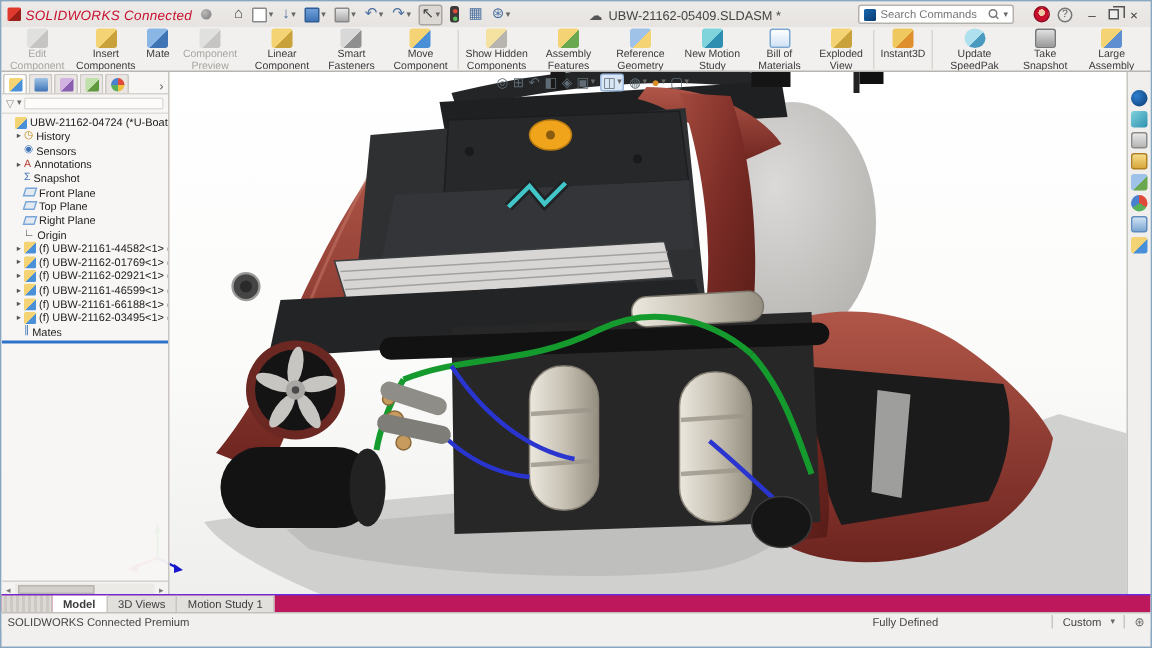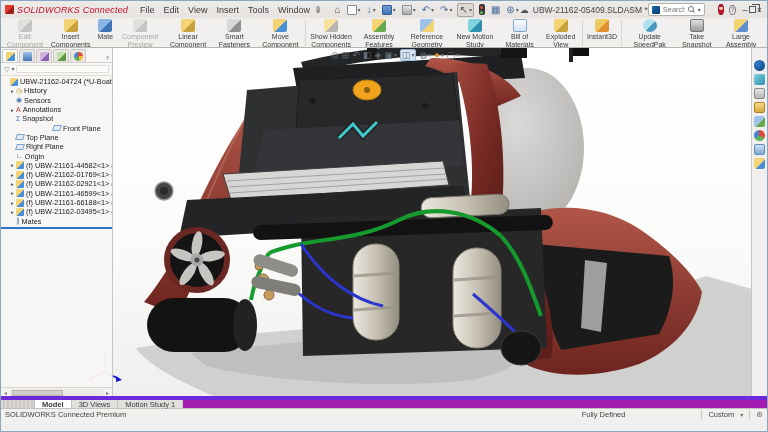--- a/index.html
+++ b/index.html
@@ -102,47 +102,39 @@
   .tp-i{width:11px;height:11px;border-radius:2px;}
   .tpc-3dexperience{background:radial-gradient(circle at 35% 35%,#2e7fd0,#0b3a70);border-radius:50%;}
   .tpc-share{background:linear-gradient(135deg,#7fd4dc,#2e8fb0);}
   .tpc-home{background:linear-gradient(#e8e8e8,#b5b5b5);border:1px solid #8a8a8a;}
   .tpc-file-explorer{background:linear-gradient(#f6dc8a,#d8a83c);border:1px solid #b08020;}
   .tpc-view-palette{background:linear-gradient(135deg,#9fc3e8 55%,#6aa84f 55%);}
   .tpc-appearances{background:conic-gradient(#e04a3a 0 33%,#58b058 0 66%,#4a80d0 0 100%);border-radius:50%;}
   .tpc-custom-properties{background:linear-gradient(#cfe2f5,#7da7d0);border:1px solid #5f8cc0;}
   .tpc-solidworks-add-ins{background:linear-gradient(135deg,#f3d374 55%,#4a90d9 55%);}
   
-  .doctabs{height:12px;background:#a21caf;border-top:4px solid #6d28d9;display:flex;align-items:stretch;font-size:7.5px;color:#3c3c3c;}
+  .doctabs{height:12px;background:#be185d;border-top:1px solid #6d28d9;display:flex;align-items:stretch;font-size:7.5px;color:#3c3c3c;}
   .dt-scroll{width:34px;background:repeating-linear-gradient(90deg,#dcd9d5 0 2px,#ccc9c4 2px 4px);border-right:1px solid #c4c1bd;}
   .dtab{display:flex;align-items:center;padding:0 7px;border-right:1px solid #c9c6c2;background:#e2e0dd;}
   .dtab.active{background:#ffffff;font-weight:bold;}
   .statusbar{height:12px;background:#f1f0ee;border-top:1px solid #c4c1bd;display:flex;align-items:center;font-size:7.5px;color:#444;padding:0 4px;gap:6px;}
   .sb-left{flex:0 0 auto;}
   .sb-spacer{flex:1;}
   .sb-sep{width:1px;height:9px;background:#c9c6c2;}
   .sb-state{margin-right:70px;}
   .sb-gear{font-size:8px;color:#666;}
 </style>
 </head>
 <body>
 
 <div id="app">
 
   <div class="titlebar">
     <div class="ds-mark"></div>
     <span class="app-name">SOLIDWORKS Connected</span>
-    <div class="menubar" id="menubar">
-        <span class="menu-item">File</span>
-        <span class="menu-item">Edit</span>
-        <span class="menu-item">View</span>
-        <span class="menu-item">Insert</span>
-        <span class="menu-item">Tools</span>
-        <span class="menu-item">Window</span>
-      </div>
     <div class="pin"></div>
     <div class="qat" id="qat">
         <span class="qat-btn">
           <span class="qat-glyph" style="color: rgb(68, 68, 68);">⌂</span>
         </span>
         <span class="qat-btn">
           <span class="ic-q ic-q-new"></span>
           <span class="caret">▾</span>
         </span>
         <span class="qat-btn">
@@ -464,21 +456,21 @@
           <div class="trow" style="padding-left: 8px;">
             <span class="tarrow">▸</span>
             <span class="tic" style="color: rgb(179, 58, 46);">A</span>
             <span class="tlabel">Annotations</span>
           </div>
           <div class="trow" style="padding-left: 8px;">
             <span class="tarrow"></span>
             <span class="tic" style="color: rgb(63, 116, 181);">Σ</span>
             <span class="tlabel">Snapshot</span>
           </div>
-          <div class="trow" style="padding-left: 8px; margin-left: 37px;">
+          <div class="trow" style="padding-left: 8px;">
             <span class="tarrow"></span>
             <span class="tic tic-plane"></span>
             <span class="tlabel">Front Plane</span>
           </div>
           <div class="trow" style="padding-left: 8px;">
             <span class="tarrow"></span>
             <span class="tic tic-plane"></span>
             <span class="tlabel">Top Plane</span>
           </div>
           <div class="trow" style="padding-left: 8px;">

